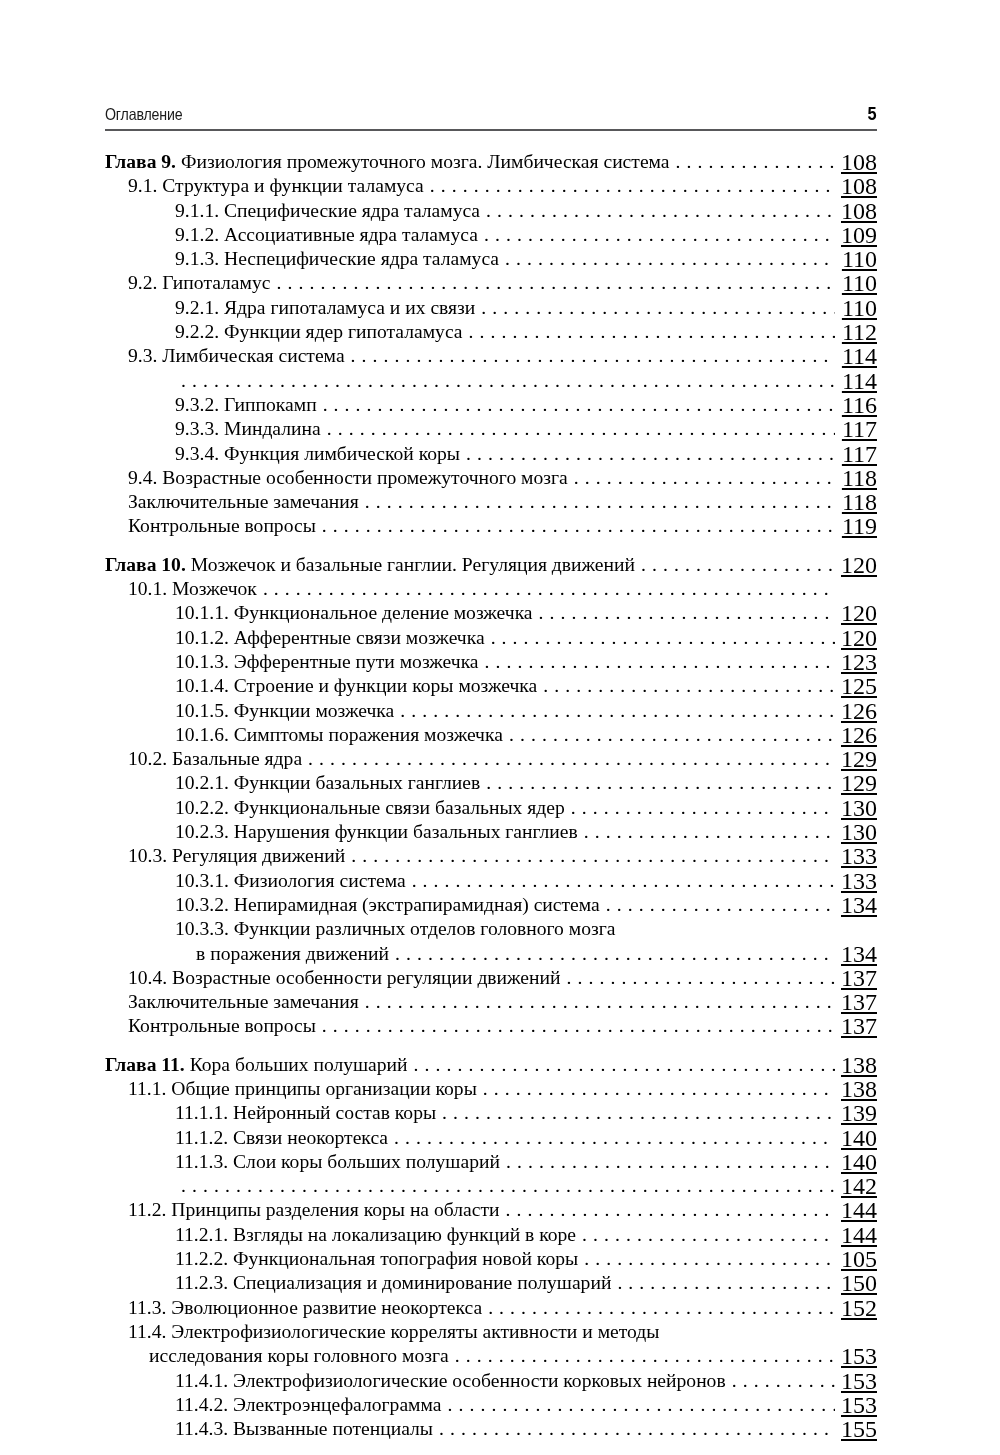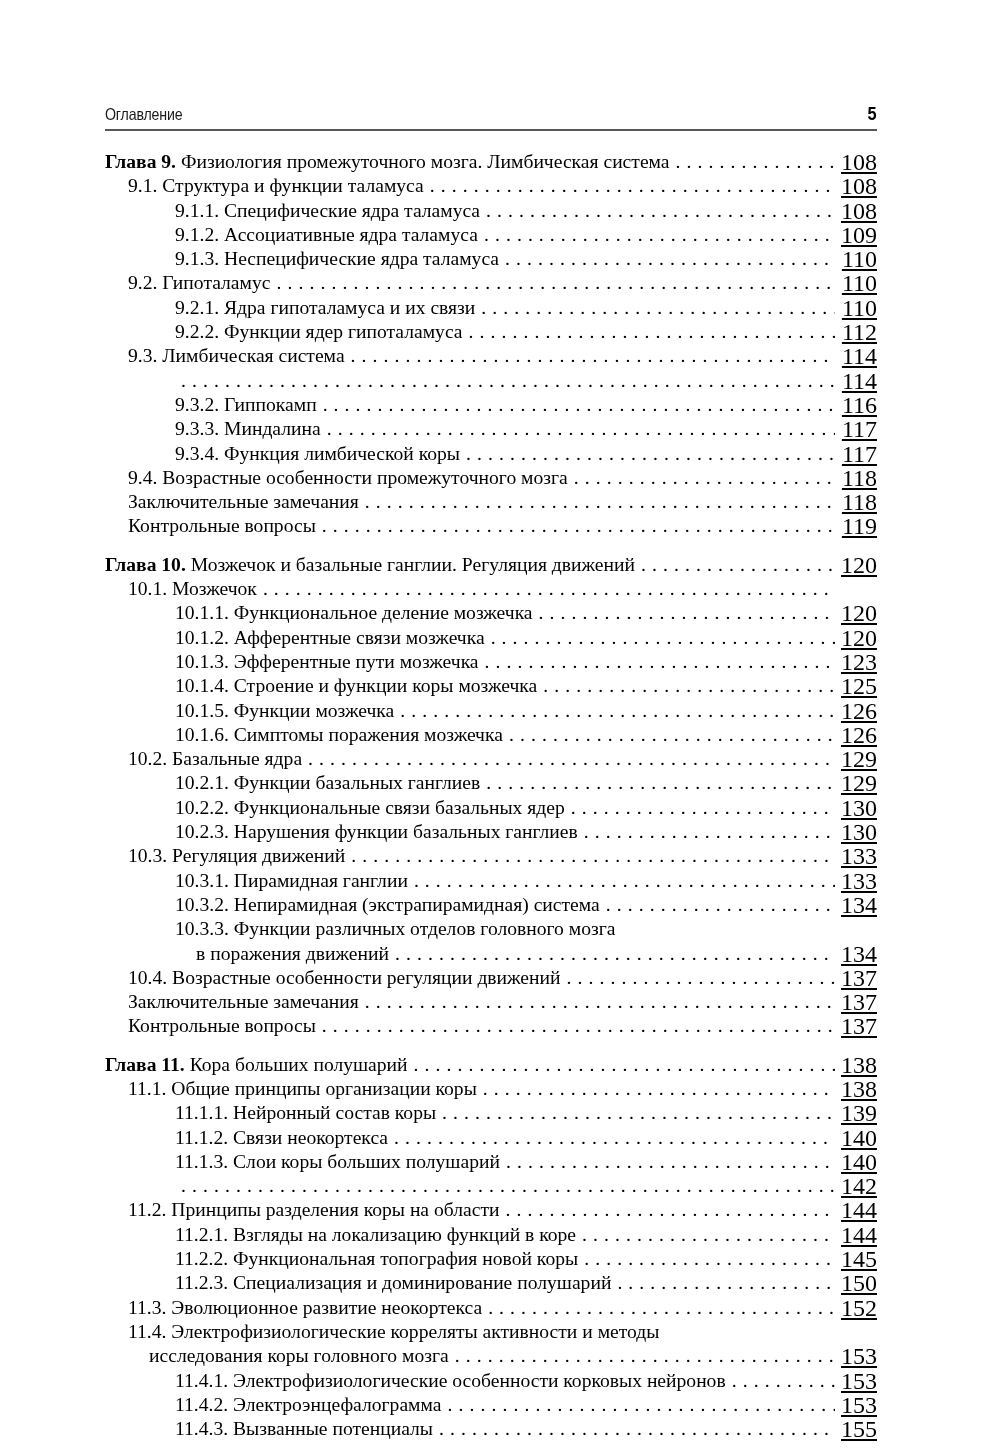--- a/index.html
+++ b/index.html
@@ -284,21 +284,21 @@
           <span class="row-label">10.2.3. Нарушения функции базальных ганглиев</span>
           <span class="leader"></span>
           <span class="row-page">130</span>
         </div>
         <div class="toc-row lvl-2">
           <span class="row-label">10.3. Регуляция движений</span>
           <span class="leader"></span>
           <span class="row-page">133</span>
         </div>
         <div class="toc-row lvl-3">
-          <span class="row-label">10.3.1. Пирамидная ганглии</span>
+          <span class="row-label">10.3.1. Физиология система</span>
           <span class="leader"></span>
           <span class="row-page">133</span>
         </div>
         <div class="toc-row lvl-3">
           <span class="row-label">10.3.2. Непирамидная (экстрапирамидная) система</span>
           <span class="leader"></span>
           <span class="row-page">134</span>
         </div>
         <div class="toc-row lvl-3 no-leader">
           <span class="row-label">10.3.3. Функции различных отделов головного мозга</span>
@@ -362,21 +362,21 @@
           <span class="row-page">144</span>
         </div>
         <div class="toc-row lvl-3">
           <span class="row-label">11.2.1. Взгляды на локализацию функций в коре</span>
           <span class="leader"></span>
           <span class="row-page">144</span>
         </div>
         <div class="toc-row lvl-3">
           <span class="row-label">11.2.2. Функциональная топография новой коры</span>
           <span class="leader"></span>
-          <span class="row-page">145</span>
+          <span class="row-page">105</span>
         </div>
         <div class="toc-row lvl-3">
           <span class="row-label">11.2.3. Специализация и доминирование полушарий</span>
           <span class="leader"></span>
           <span class="row-page">150</span>
         </div>
         <div class="toc-row lvl-2">
           <span class="row-label">11.3. Эволюционное развитие неокортекса</span>
           <span class="leader"></span>
           <span class="row-page">152</span>

